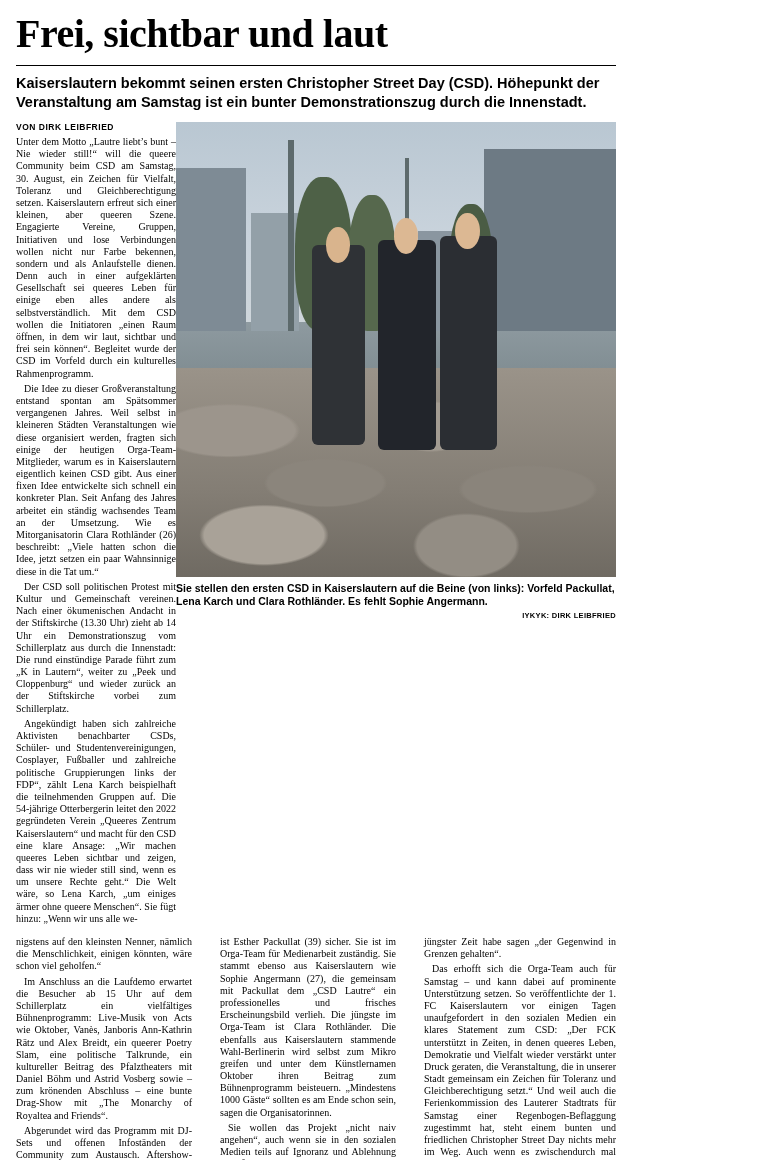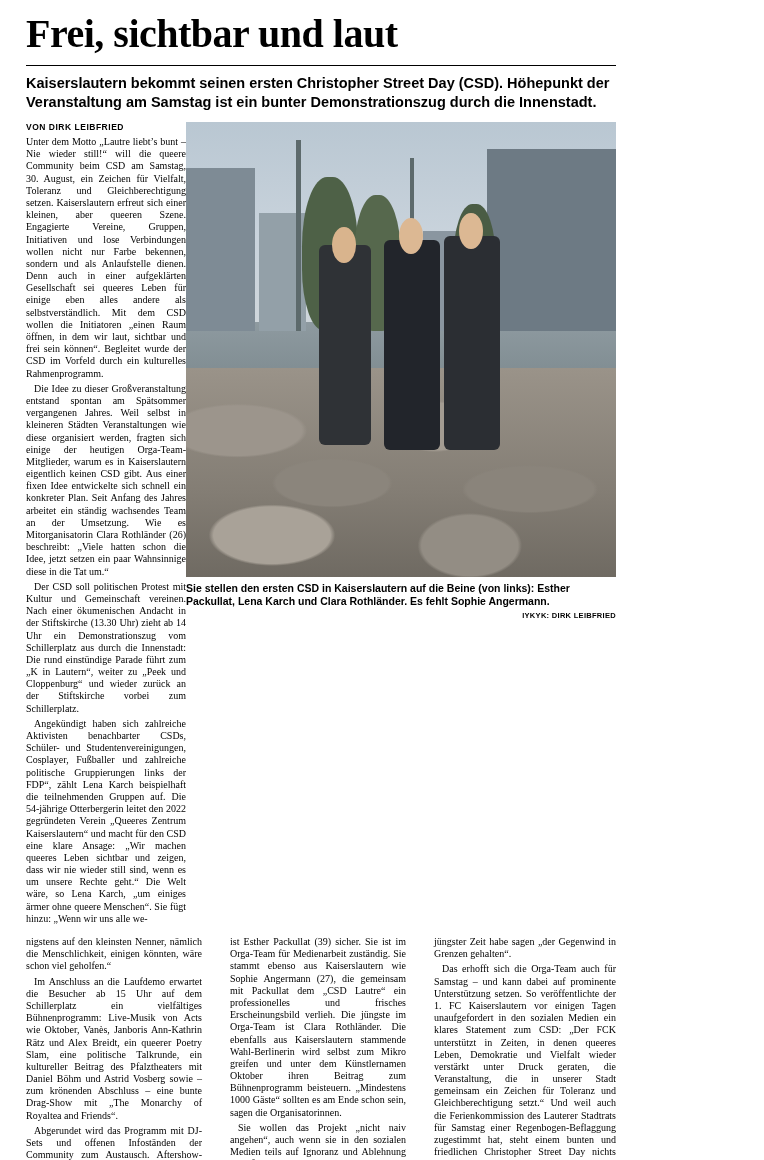--- a/index.html
+++ b/index.html
@@ -11,21 +11,21 @@
     width: 764px;
     height: 1160px;
     font-family: "Liberation Serif", serif;
     color: #000;
     position: relative;
     overflow: hidden;
   }
   .page {
     width: 632px;
     height: 1160px;
-    padding: 10px 16px 6px 26px;
+    padding: 10px 16px 6px 16px;
     position: relative;
   }
 
   
   .headline {
     font-family: "Liberation Serif", serif;
     font-weight: bold;
     font-size: 40px;
     line-height: 1.02;
     letter-spacing: -0.5px;
@@ -219,21 +219,21 @@
 
         <div class="rockwall"></div>
 
         <div class="person" style="left:31%; top:27%; width:12%; height:44%; background:#2f3236;"></div>
         <div class="person" style="left:34%; top:23%; width:5.6%; height:8%; background:#d9b48d; border-radius:50%;"></div>
         <div class="person" style="left:46%; top:26%; width:13%; height:46%; background:#22252b;"></div>
         <div class="person" style="left:49.5%; top:21%; width:5.6%; height:8%; background:#dcb893; border-radius:50%;"></div>
         <div class="person" style="left:60%; top:25%; width:13%; height:47%; background:#2b2e33;"></div>
         <div class="person" style="left:63.5%; top:20%; width:5.6%; height:8%; background:#dcb893; border-radius:50%;"></div>
       </div>
-      <div class="caption">Sie stellen den ersten CSD in Kaiserslautern auf die Beine (von links): Esther Packullat, Lena Karch und Clara Rothländer. Es fehlt Sophie Angermann.</div>
+      <div class="caption">Sie stellen den ersten CSD in Kaiserslautern auf die Beine (von links): Vorfeld Packullat, Lena Karch und Clara Rothländer. Es fehlt Sophie Angermann.</div>
       <div class="credit">IYKYK: DIRK LEIBFRIED</div>
     </div>
   </div>
 
   <div class="lower-cols">
     <div class="col">
       <div class="body-text">
         <p>nigstens auf den kleinsten Nenner, nämlich die Menschlichkeit, einigen könnten, wäre schon viel geholfen.“</p>
         <p>Im Anschluss an die Laufdemo erwartet die Besucher ab 15 Uhr auf dem Schillerplatz ein vielfältiges Bühnenprogramm: Live-Musik von Acts wie Oktober, Vanès, Janboris Ann-Kathrin Rätz und Alex Breidt, ein queerer Poetry Slam, eine politische Talkrunde, ein kultureller Beitrag des Pfalztheaters mit Daniel Böhm und Astrid Vosberg sowie – zum krönenden Abschluss – eine bunte Drag-Show mit „The Monarchy of Royaltea and Friends“.</p>
         <p>Abgerundet wird das Programm mit DJ-Sets und offenen Infoständen der Community zum Austausch. Aftershow-Partys in verschiedenen Locations der Stadt lassen den Tag ausklingen. Dabei sind auch die IYKYK Queer Bar, die Nachtschicht, das Café Edgar, das Café Schiller, der Luther Club sowie die beiden Irish Pubs Harp und Snug.</p>

